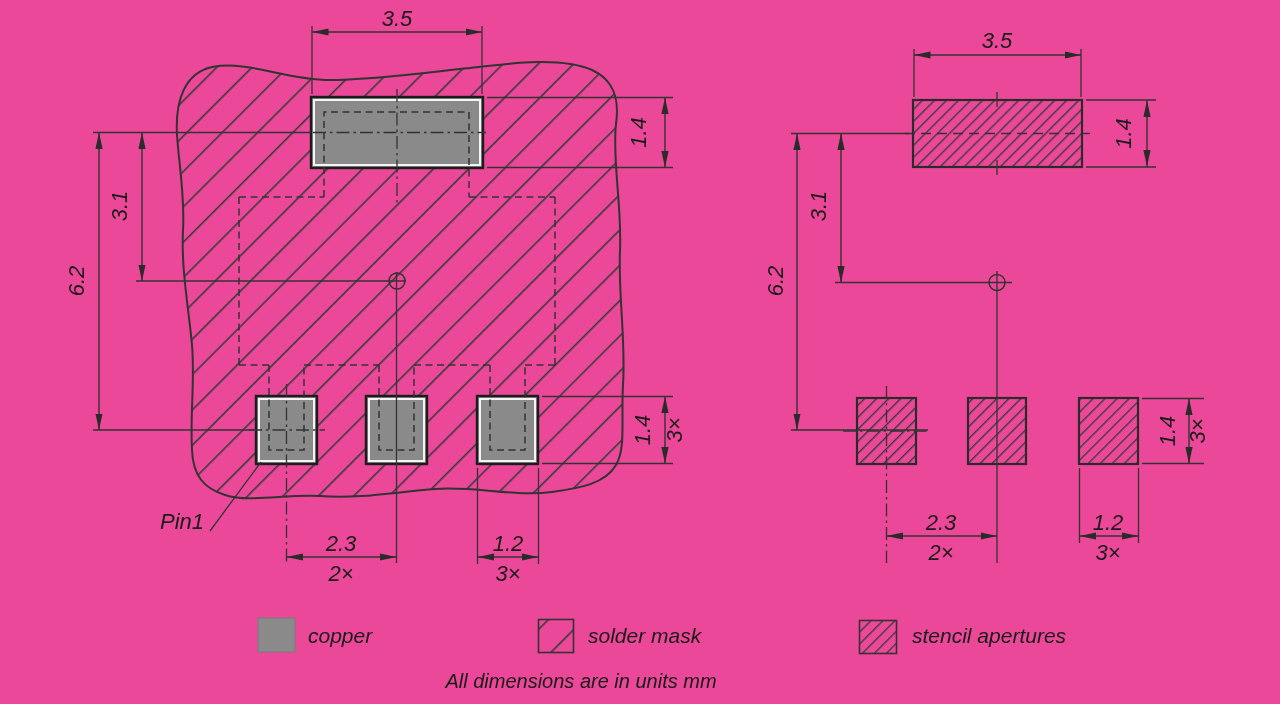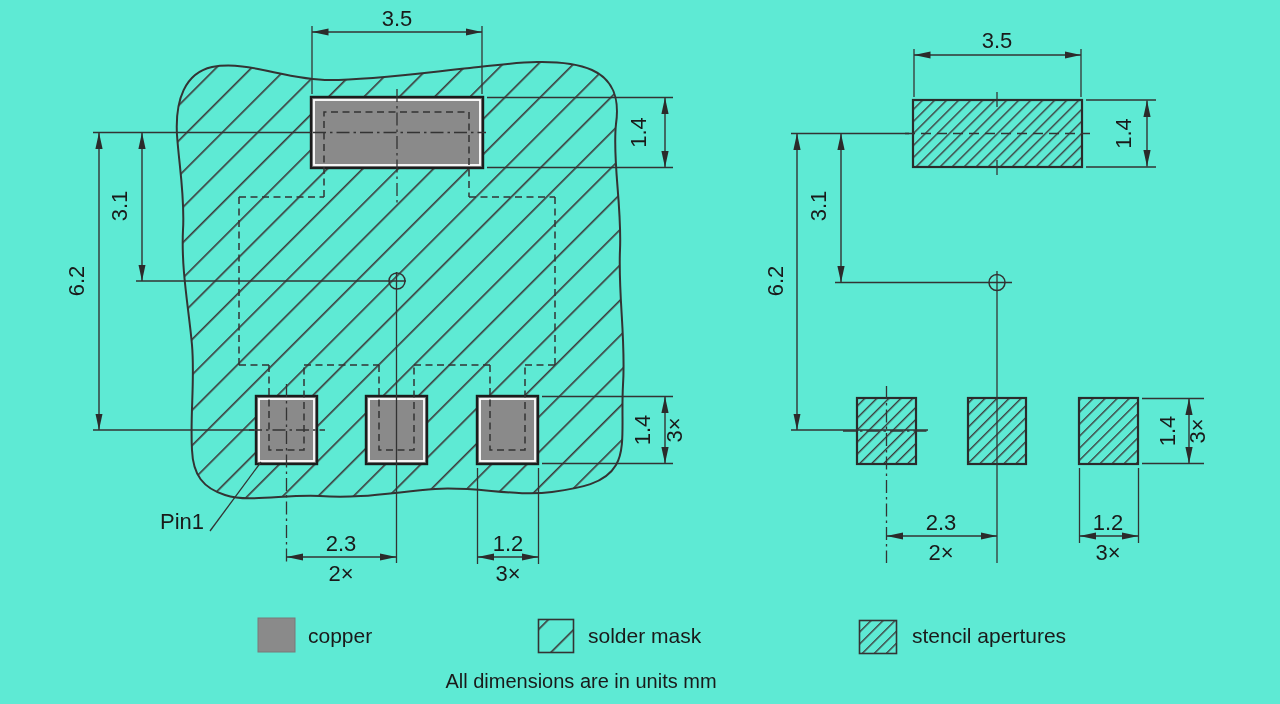--- a/index.html
+++ b/index.html
@@ -1,16 +1,16 @@
 <!DOCTYPE html>
 <html><head>
 <meta charset="utf-8">
 <style>
   html,body{margin:0;padding:0;background:#ffffff;}
-  #stage{position:relative;width:1280px;height:704px;background:#5eead4;overflow:hidden;}
+  #stage{position:relative;width:1280px;height:704px;background:#ec4899;overflow:hidden;font-style:italic;}
   svg{display:block;}
   text{font-family:"Liberation Sans","DejaVu Sans",sans-serif;font-size:22px;fill:#1a1a1a;}
   .note-text{font-size:20px;}
   .legend-text{font-size:21px;}
   .ln{stroke:#333333;stroke-width:1.3;fill:none;}
   .dimln{stroke:#333333;stroke-width:1.4;fill:none;}
   .dsh{stroke:#333333;stroke-width:1.5;fill:none;stroke-dasharray:7 4.5;}
   .cdl{stroke:#333333;stroke-width:1.3;fill:none;stroke-dasharray:13 4 2.5 4;}
   .apdash{stroke:#333333;stroke-width:1.3;fill:none;stroke-dasharray:10 6;}
   .pad{fill:#8a8a8a;stroke:#1c1c1c;stroke-width:2.4;}

